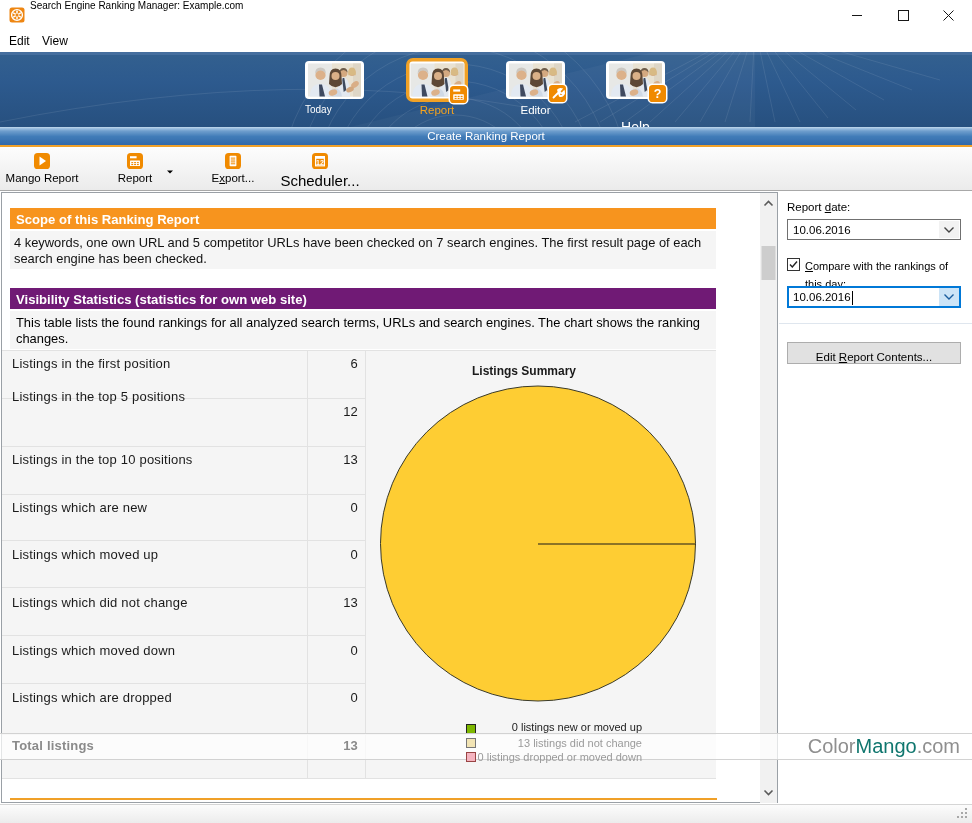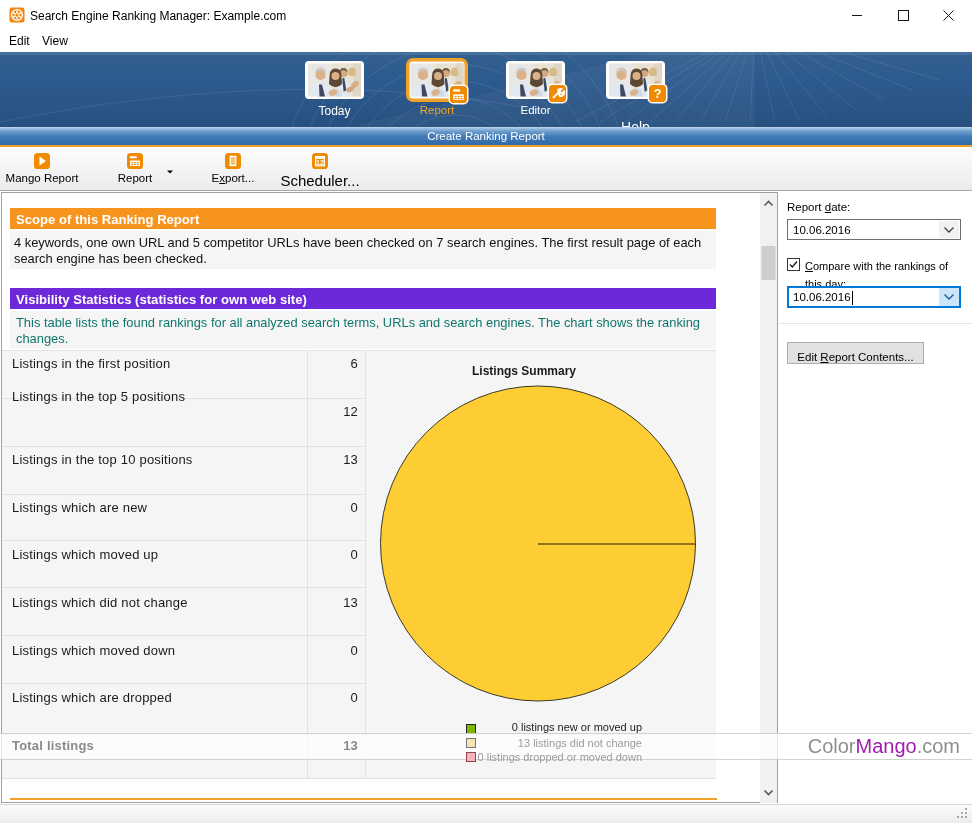--- a/index.html
+++ b/index.html
@@ -14,21 +14,21 @@
 <svg class="abs" style="left:9px;top:7px;" width="16" height="16" viewBox="0 0 16 16">
   <rect x="0.5" y="0.5" width="15" height="15" rx="2.5" fill="#EE8612"></rect>
   <circle cx="8" cy="8" r="5.4" fill="none" stroke="#fff" stroke-width="1.4"></circle>
   <g stroke="#fff" stroke-width="1.5" stroke-linecap="round">
     <line x1="8" y1="4.2" x2="8" y2="11.8"></line>
     <line x1="4.7" y1="6.1" x2="11.3" y2="9.9"></line>
     <line x1="4.7" y1="9.9" x2="11.3" y2="6.1"></line>
   </g>
   <circle cx="8" cy="8" r="1.5" fill="#EE8612"></circle>
 </svg>
-<div class="abs" style="left:30px;top:9px;font-size:12px;color:#000;">Search Engine Ranking Manager: Example.com</div>
+<div class="abs" style="left:30px;top:0;font-size:10px;color:#000;">Search Engine Ranking Manager: Example.com</div>
 <svg class="abs" style="left:840px;top:0;" width="132" height="30" viewBox="0 0 132 30">
   <g stroke="#171717" stroke-width="1" fill="none">
     <line x1="12" y1="15.5" x2="22" y2="15.5"></line>
     <rect x="58.5" y="10.5" width="10" height="10"></rect>
     <line x1="103.5" y1="10.5" x2="113.5" y2="20.5"></line>
     <line x1="113.5" y1="10.5" x2="103.5" y2="20.5"></line>
   </g>
 </svg>
 
 <div class="abs" style="left:0;top:30px;width:972px;height:22px;background:#fff;"></div>
@@ -151,21 +151,21 @@
     <rect x="0" y="0" width="59" height="38" rx="4" fill="#fff"></rect>
     <g transform="translate(3,2.5)">
         <use href="#crowd"></use>
       </g>
     <g transform="translate(43,24)">
       <use href="#badge"></use>
       <text x="8.5" y="13" font-family="Liberation Sans, sans-serif" font-size="12.5" font-weight="bold" fill="#fff" text-anchor="middle">?</text>
     </g>
   </g>
 </svg>
-<div class="abs" style="left:305px;top:104px;width:59px;text-align:center;font-size:12px;color:#fff;">Today</div>
+<div class="abs" style="left:305px;top:104px;width:59px;font-size:10px;color:#fff;">Today</div>
 <div class="abs" style="left:406px;top:104px;width:62px;text-align:center;font-size:11.5px;color:#F5A31E;">Report</div>
 <div class="abs" style="left:506px;top:104px;width:59px;text-align:center;font-size:11.5px;color:#fff;">Editor</div>
 <div class="abs" style="left:606px;top:119px;width:59px;text-align:center;font-size:14px;color:#fff;">Help</div>
 
 <div class="abs" style="left:0;top:127px;width:972px;height:18px;background:linear-gradient(#a6c6e4 0%, #6f9ecd 18%, #417cb8 50%, #3168a9 100%);border-top:1px solid #b5d0e8;">
   <div style="text-align:center;font-size:11.5px;color:#fff;padding-top:2px;">Create Ranking Report</div>
 </div>
 <div class="abs" style="left:0;top:145px;width:972px;height:2px;background:#F0A028;"></div>
 
 <div class="abs" style="left:0;top:147px;width:972px;height:44px;background:linear-gradient(#fdfdfd, #ebebeb);border-bottom:1px solid #a8a8a8;"></div>
@@ -229,24 +229,24 @@
 </svg>
 <div class="abs" style="left:777px;top:192px;width:1px;height:611px;background:#9aa0a6;"></div>
 
 <div class="abs" style="left:10px;top:208px;width:706px;height:21px;background:#F7941E;color:#fff;font-weight:bold;font-size:13.1px;">
     <span style="position:absolute;left:6px;top:4px;">Scope of this Ranking Report</span>
   </div>
 <div class="abs" style="left:10px;top:231px;width:706px;height:38px;background:#f5f5f5;font-size:12.9px;color:#111;">
     <span style="position:absolute;left:4px;top:4px;line-height:16px;">4 keywords, one own URL and 5 competitor URLs have been checked on 7 search engines. The first result page of each<br>search engine has been checked.</span>
   </div>
 
-<div class="abs" style="left:10px;top:288px;width:706px;height:21px;background:#6d28d9;color:#fff;font-weight:bold;font-size:13.1px;">
+<div class="abs" style="left:10px;top:288px;width:706px;height:21px;background:#701a75;color:#fff;font-weight:bold;font-size:13.1px;">
     <span style="position:absolute;left:6px;top:4px;">Visibility Statistics (statistics for own web site)</span>
   </div>
-<div class="abs" style="left:10px;top:311px;width:706px;height:38px;background:#f5f5f5;font-size:12.9px;color:#0f766e;">
+<div class="abs" style="left:10px;top:311px;width:706px;height:38px;background:#f5f5f5;font-size:12.9px;color:#000000;">
     <span style="position:absolute;left:6px;top:4px;line-height:16px;">This table lists the found rankings for all analyzed search terms, URLs and search engines. The chart shows the ranking<br>changes.</span>
   </div>
 
 <div id="table" class="abs" style="left:2px;top:350px;width:714px;height:428px;background:#f5f5f5;font-size:13px;letter-spacing:0.2px;color:#1a1a1a;">
 
   <div class="abs" style="left:0;top:0;width:714px;height:1px;background:#e2e2e2;"></div>
   <div class="abs" style="left:0;top:48px;width:364px;height:1px;background:#e2e2e2;"></div>
   <div class="abs" style="left:0;top:96px;width:364px;height:1px;background:#e2e2e2;"></div>
   <div class="abs" style="left:0;top:144px;width:364px;height:1px;background:#e2e2e2;"></div>
   <div class="abs" style="left:0;top:190px;width:364px;height:1px;background:#e2e2e2;"></div>
@@ -312,26 +312,26 @@
 <div class="abs" style="left:787px;top:286px;width:174px;height:22px;background:#fff;border:2px solid #0078d7;">
   <span style="position:absolute;left:4px;top:3px;font-size:11.5px;color:#000;">10.06.2016</span>
   <div style="position:absolute;left:63px;top:3px;width:1px;height:14px;background:#000;"></div>
   <div style="position:absolute;right:0;top:0;width:20px;height:18px;background:#cce4f7;"></div>
   <svg style="position:absolute;right:4px;top:5px;" width="12" height="8" viewBox="0 0 12 8">
       <path d="M1.5 1.5 L6 6 L10.5 1.5" stroke="#1a5d9e" stroke-width="1.4" fill="none"></path>
     </svg>
 </div>
 <div class="abs" style="left:779px;top:323px;width:193px;height:1px;background:#dfe6ee;"></div>
 
-<div class="abs" style="left:787px;top:342px;width:137px;height:22px;background:#e1e1e1;border:1px solid #adadad;text-align:center;">
+<div class="abs" style="left:787px;top:342px;width:174px;height:22px;background:#e1e1e1;border:1px solid #adadad;text-align:center;">
   <span style="font-size:11.5px;color:#000;position:relative;top:4px;">Edit <span style="text-decoration:underline">R</span>eport Contents...</span>
 </div>
 
 <div class="abs" style="left:0;top:733px;width:972px;height:27px;background:rgba(255,255,255,0.72);border-top:1px solid rgba(205,205,205,0.9);border-bottom:1px solid rgba(205,205,205,0.9);z-index:50;"></div>
-<div class="abs" style="left:0;top:735px;width:960px;text-align:right;font-size:20px;color:#8f8f8f;z-index:51;">Color<span style="color:#a21caf;">Mango</span>.com</div>
+<div class="abs" style="left:0;top:735px;width:960px;text-align:right;font-size:20px;color:#8f8f8f;z-index:51;">Color<span style="color:#0f766e;">Mango</span>.com</div>
 
 <div class="abs" style="left:10px;top:798px;width:707px;height:2px;background:#F0A028;"></div>
 <div class="abs" style="left:0;top:804px;width:972px;height:19px;background:linear-gradient(#fcfcfc,#ececec);border-top:1px solid #d5d5d5;"></div>
 <svg class="abs" style="left:955px;top:806px;" width="14" height="14" viewBox="0 0 14 14">
   <g fill="#a8a8a8">
     <rect x="10" y="2" width="2" height="2"></rect>
       <rect x="10" y="6" width="2" height="2"></rect>
       <rect x="10" y="10" width="2" height="2"></rect>
     <rect x="6" y="6" width="2" height="2"></rect>
       <rect x="6" y="10" width="2" height="2"></rect>

